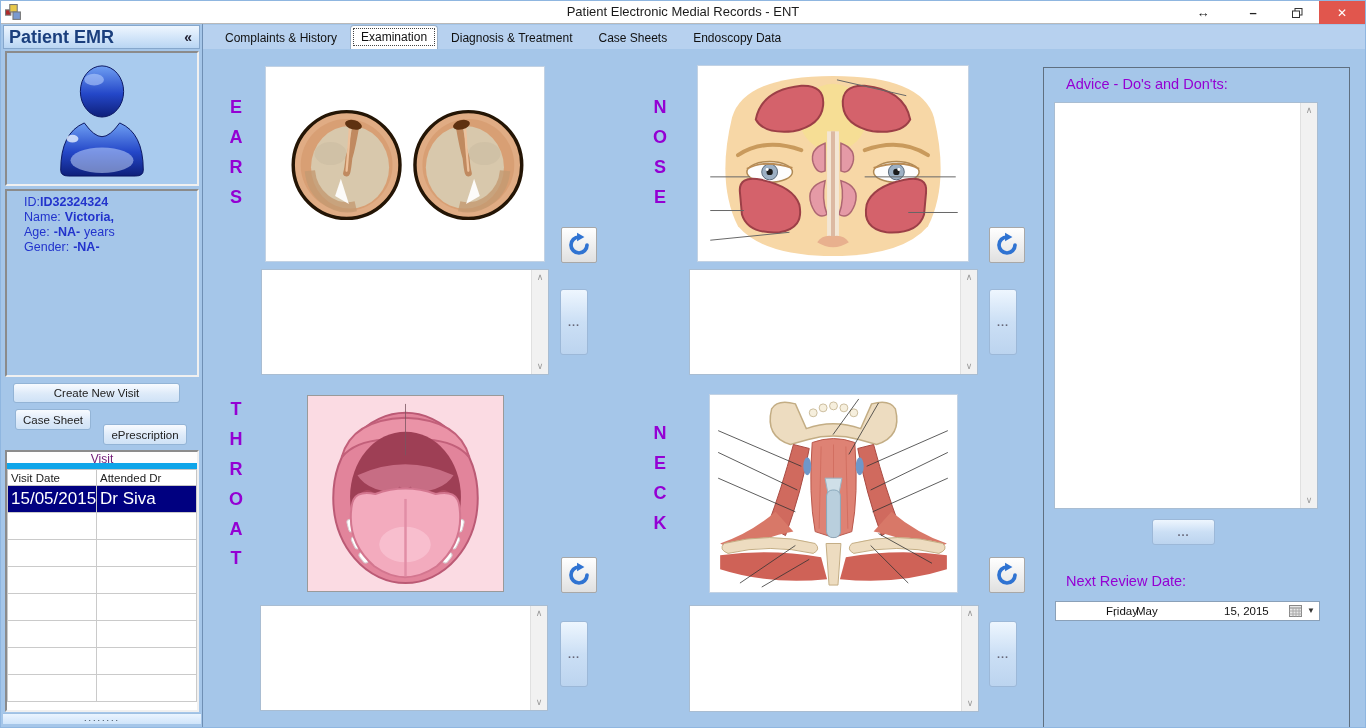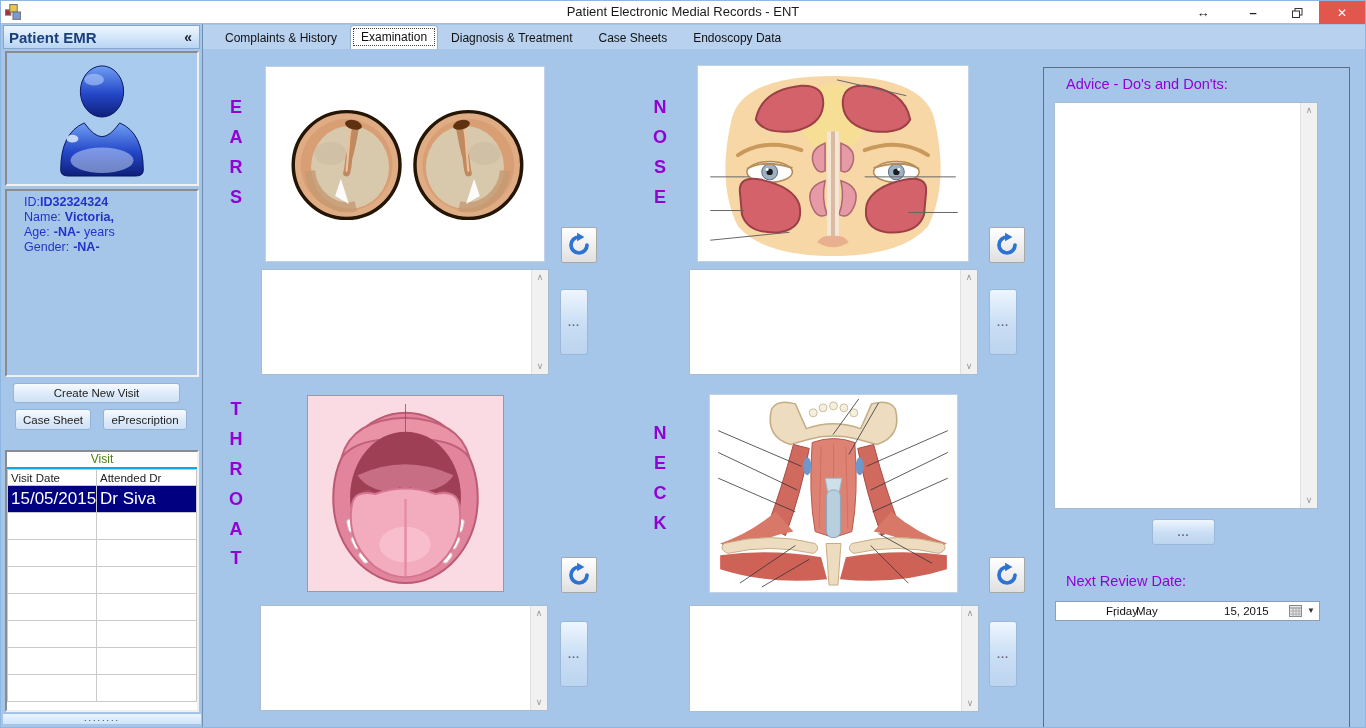--- a/index.html
+++ b/index.html
@@ -10,35 +10,35 @@
   .app-icon{position:absolute;left:4px;top:3px;width:17px;height:17px;}
   .win-title{position:absolute;left:50%;top:3px;transform:translateX(-50%);font-size:13px;color:#1a1a1a;white-space:nowrap;}
   .win-controls{position:absolute;right:0;top:0;height:23px;display:flex;align-items:stretch;}
   .wc{width:44px;display:flex;align-items:center;justify-content:center;font-size:13px;color:#222;cursor:default;}
   .wc.resize{width:40px;margin-right:8px;}
   .wc.minimize{font-weight:bold;}
   .wc.close{background:#e1564d;color:#fff;font-size:12px;width:46px;}
   
   .sidebar{position:absolute;left:1px;top:23px;width:201px;height:704px;background:#a5c6e9;border-right:1px solid #6f8fb4;}
   .sb-header{position:absolute;left:1px;top:1px;width:197px;height:24px;background:linear-gradient(#eef6ff,#b9d5f3);border:1px solid #86a7cc;display:flex;align-items:center;}
-  .sb-title{font-size:15px;font-weight:bold;color:#1b3f7d;padding-left:5px;flex:1;}
+  .sb-title{font-size:18px;font-weight:bold;color:#1b3f7d;padding-left:5px;flex:1;}
   .sb-collapse{font-size:14px;font-weight:bold;color:#223;padding-right:7px;cursor:default;}
   .panel3d{border:2px solid;border-color:#8b8b8b #f0f0f0 #f0f0f0 #8b8b8b;background:#a9cbee;}
   .avatar-panel{position:absolute;left:3px;top:27px;width:194px;height:135px;display:flex;align-items:center;justify-content:center;}
   .info-panel{position:absolute;left:3px;top:165px;width:194px;height:188px;padding:3px 15px;}
   .pline{font-size:12.5px;color:#2233cc;margin:1px 2px;white-space:nowrap;}
   .pval{font-weight:bold;margin-left:4px;}
   .pval.nogap{margin-left:0;}
   .psuf{margin-left:4px;}
   .btn{background:linear-gradient(#f8fbff,#ddeaf9 55%,#cfe2f6);border:1px solid #93b4d6;border-radius:3px;font-size:11.5px;color:#222;cursor:default;}
   .btn-cnv{position:absolute;left:11px;top:359px;width:167px;height:20px;}
   .btn-cs{position:absolute;left:13px;top:385px;width:76px;height:21px;}
-  .btn-ep{position:absolute;left:101px;top:385px;width:84px;height:21px;}
+  .btn-ep{position:absolute;left:101px;top:400px;width:84px;height:21px;}
   .visit-panel{position:absolute;left:3px;top:426px;width:194px;height:262px;background:#fff;overflow:hidden;}
-  .vcaption{height:17px;text-align:center;font-size:12px;color:#4d7c0f;background:#fdfdfd;border-bottom:2px solid #0ea5e9;}
+  .vcaption{height:17px;text-align:center;font-size:12px;color:#701a75;background:#fdfdfd;border-bottom:6px solid #0ea5e9;}
   .vtable{border-collapse:collapse;width:100%;table-layout:fixed;}
   .vtable th{font-weight:normal;text-align:left;font-size:11.5px;color:#222;background:#fff;border:1px solid #c6c6c6;height:16px;padding:0 0 0 3px;}
   .vtable td{border:1px solid #cacaca;height:27px;font-size:17px;padding:0 0 0 3px;background:#fff;overflow:hidden;}
   .vtable tr.selected td{background:#000080;color:#fff;}
   .vtable col.c1{width:89px;}
   .sb-splitter{position:absolute;left:1px;top:689px;width:198px;height:11px;background:linear-gradient(#eaf4ff,#cfe4fa);border-top:1px solid #9fc0e2;text-align:center;font-size:9px;letter-spacing:2px;color:#234;line-height:9px;}
   
   .tabstrip{position:absolute;left:211px;top:26px;height:22px;display:flex;align-items:flex-end;}
   .tab{font-size:12px;color:#111;padding:3px 13px 4px 13px;cursor:default;white-space:nowrap;}
   .tab.selected{background:#fff;border:1px solid #9ab0c8;border-bottom:none;border-radius:4px 4px 0 0;outline:1px dotted #444;outline-offset:-4px;padding:4px 10px 5px 10px;}

